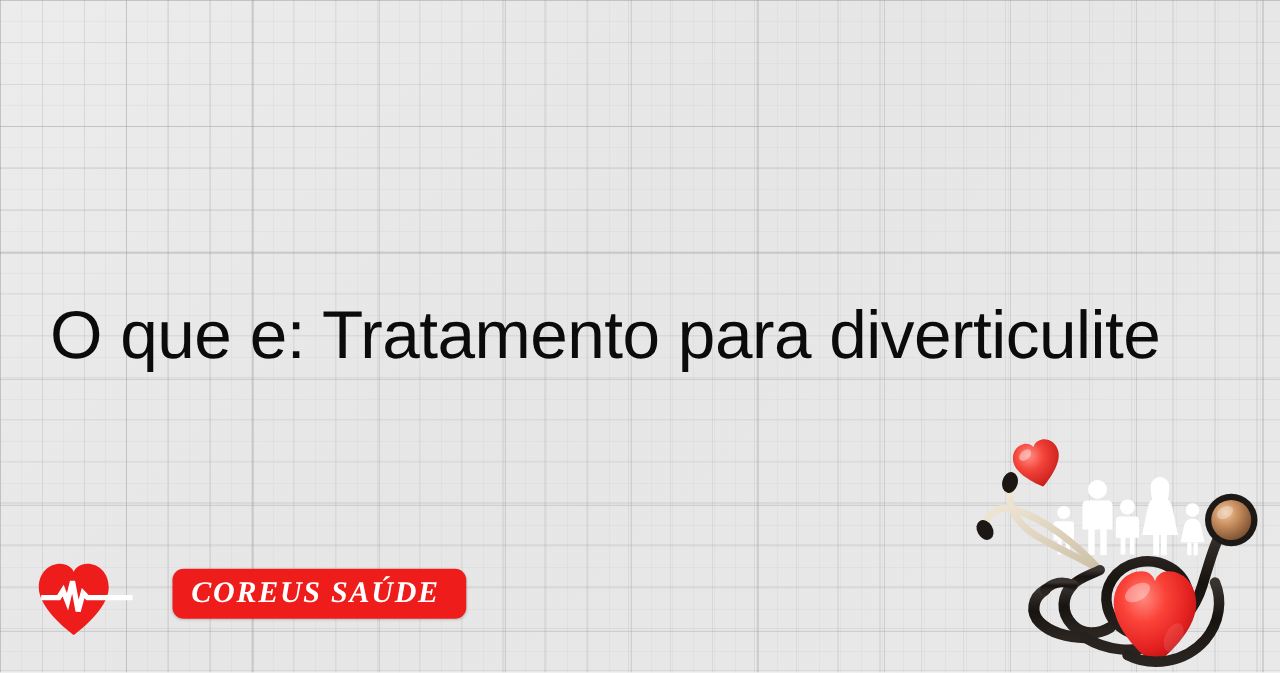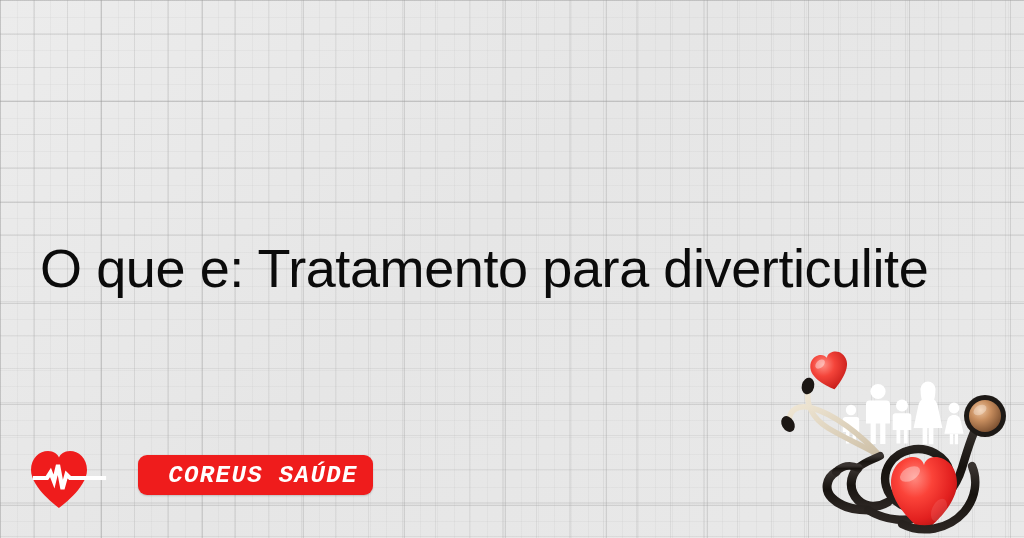--- a/index.html
+++ b/index.html
@@ -79,27 +79,26 @@
     height: 40px;
     background: #ef1c1c;
     border-radius: 9px;
     box-shadow: 0 1px 2px rgba(0,0,0,0.18);
   }
   #brand-pill-text {
     position: absolute;
     left: 15px; right: 0;
     top: 50%;
     transform: translateY(-50%);
-    text-align: center;
     color: #ffffff;
     font-size: 24px;
     font-weight: bold;
     font-style: italic;
     letter-spacing: 1.4px;
-    font-family: Liberation Mono, monospace;
+    font-family: Liberation Serif, serif;
   }
 
   
   #illustration {
     position: absolute;
     left: 776px;
     top: 348px;
     width: 248px;
     height: 190px;
   }

